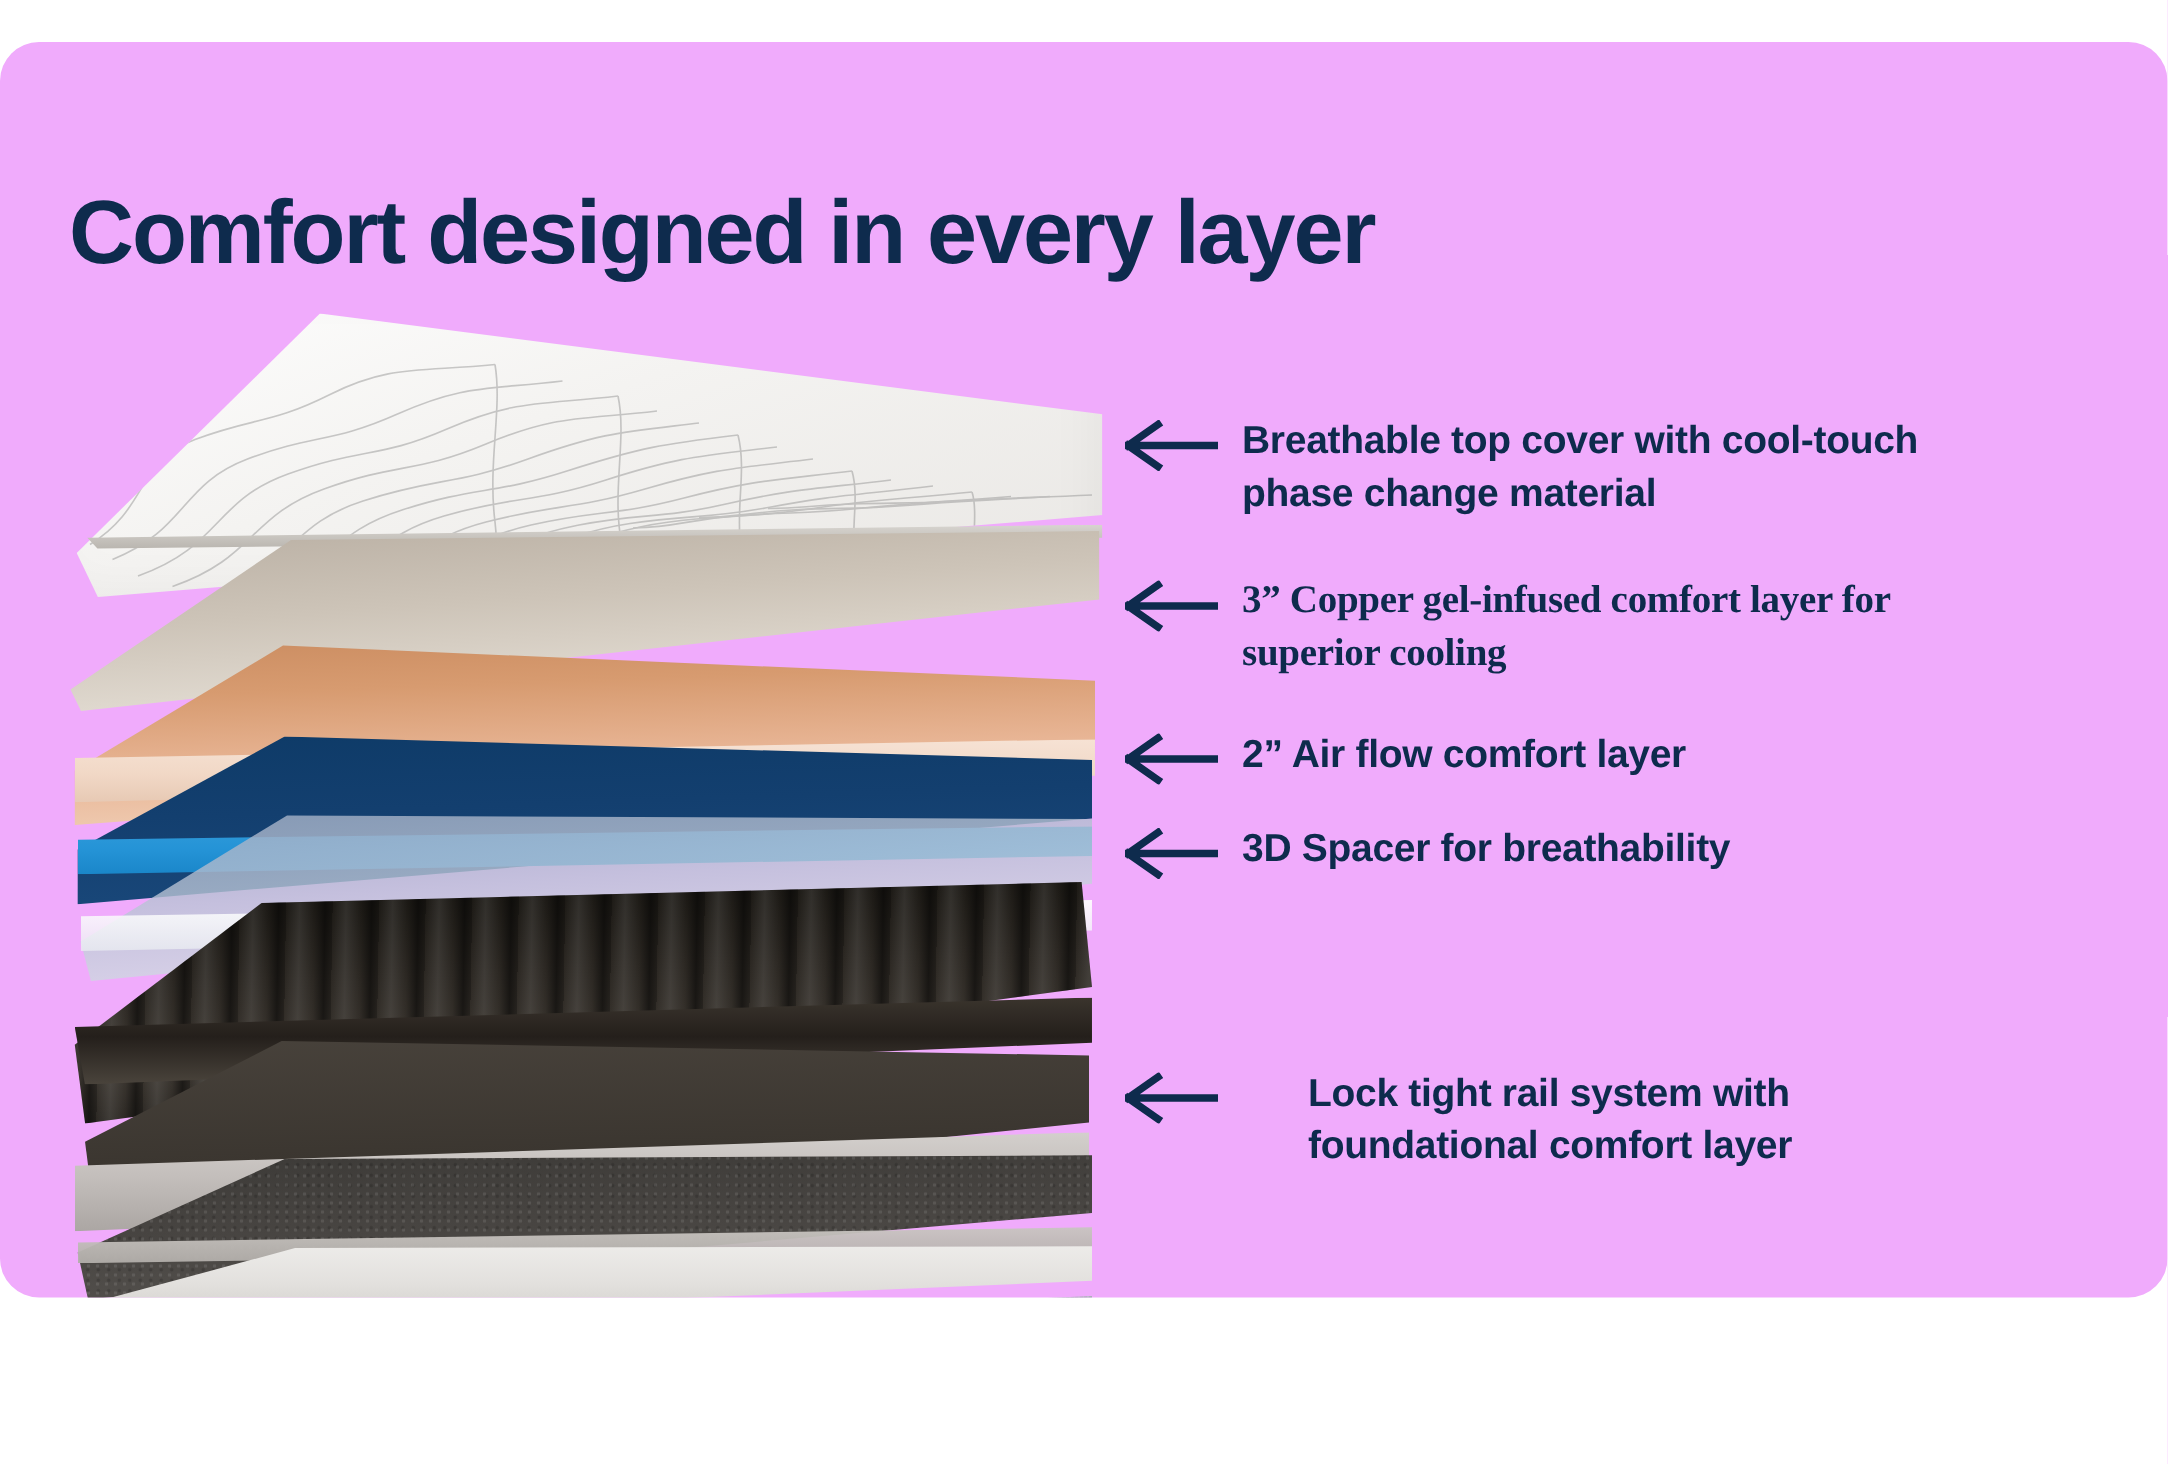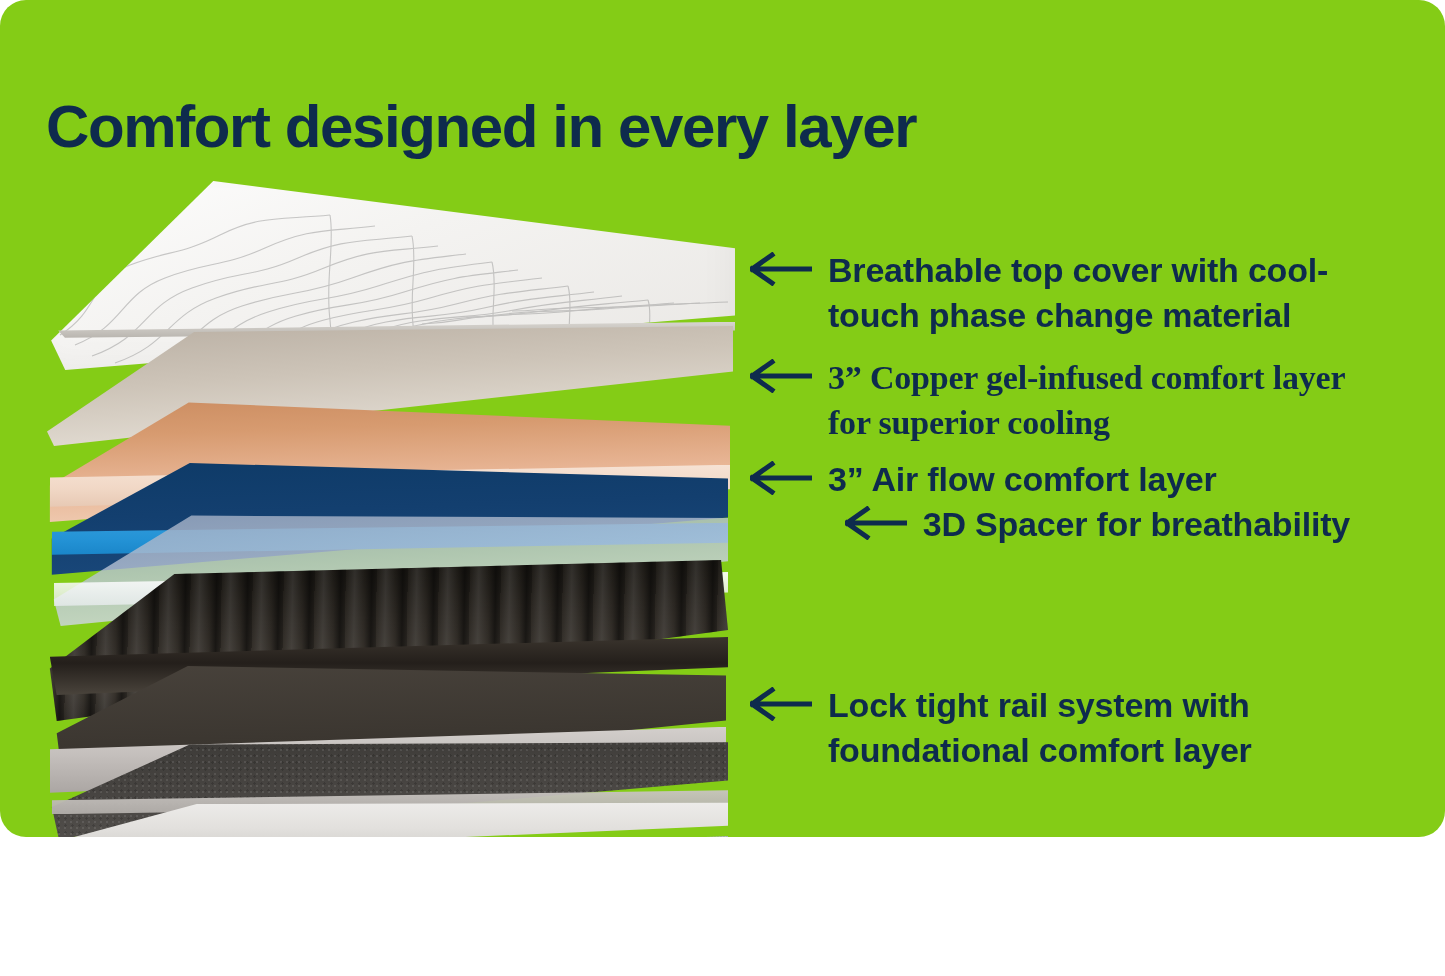--- a/index.html
+++ b/index.html
@@ -10,24 +10,25 @@
   body {
     width: 1445px;
     height: 976px;
     overflow: hidden;
     font-family: "Liberation Sans", sans-serif;
   }
   #card {
     position: relative;
     width: 1445px;
     height: 837px;
-    background: #84cc16;
+    background: #f0abfc;
     border-radius: 26px;
     overflow: hidden;
     box-sizing: border-box;
+    margin-top: 28px;
   }
 
   
   #heading {
     position: absolute;
     left: 46px;
     top: 52px;
     font-size: 60px;
     font-weight: 700;
     letter-spacing: -1.4px;
@@ -44,21 +45,21 @@
   }
   .arrow-icon {
     flex: 0 0 auto;
     width: 62px;
     height: 34px;
     margin-right: 16px;
     margin-top: 4px;
   }
   .ann-text {
     color: #0E2B4D;
-    font-size: 34px;
+    font-size: 26px;
     font-weight: 700;
     line-height: 1.33;
     letter-spacing: -0.2px;
   }
 
   
   #stack {
     position: absolute;
     left: 0;
     top: 150px;
@@ -311,31 +312,31 @@
     <svg class="arrow-icon" viewBox="0 0 62 34">
       <path d="M2 17 L22 3 M2 17 L22 31 M2 17 L60 17" fill="none" stroke="#0E2B4D" stroke-width="5" stroke-linecap="square"></path>
     </svg>
     <div class="ann-text">3” Copper gel-infused comfort layer for superior cooling</div>
   </div>
 
   <div class="annotation" style="left:750px; top:457px; width:600px;">
     <svg class="arrow-icon" viewBox="0 0 62 34">
       <path d="M2 17 L22 3 M2 17 L22 31 M2 17 L60 17" fill="none" stroke="#0E2B4D" stroke-width="5" stroke-linecap="square"></path>
     </svg>
-    <div class="ann-text">3” Air flow comfort layer</div>
-  </div>
-
-  <div class="annotation" style="left:750px; top:502px; width:600px;justify-content:flex-end;">
+    <div class="ann-text">2” Air flow comfort layer</div>
+  </div>
+
+  <div class="annotation" style="left:750px; top:520px; width:600px;">
     <svg class="arrow-icon" viewBox="0 0 62 34">
       <path d="M2 17 L22 3 M2 17 L22 31 M2 17 L60 17" fill="none" stroke="#0E2B4D" stroke-width="5" stroke-linecap="square"></path>
     </svg>
     <div class="ann-text">3D Spacer for breathability</div>
   </div>
 
 
-  <div class="annotation" style="left:750px; top:683px; width:600px;">
+  <div class="annotation" style="left:750px; top:683px; width:600px;gap:44px;">
     <svg class="arrow-icon" viewBox="0 0 62 34">
       <path d="M2 17 L22 3 M2 17 L22 31 M2 17 L60 17" fill="none" stroke="#0E2B4D" stroke-width="5" stroke-linecap="square"></path>
     </svg>
     <div class="ann-text">Lock tight rail system with foundational comfort layer</div>
   </div>
 
 </div>
 
 </body></html>

